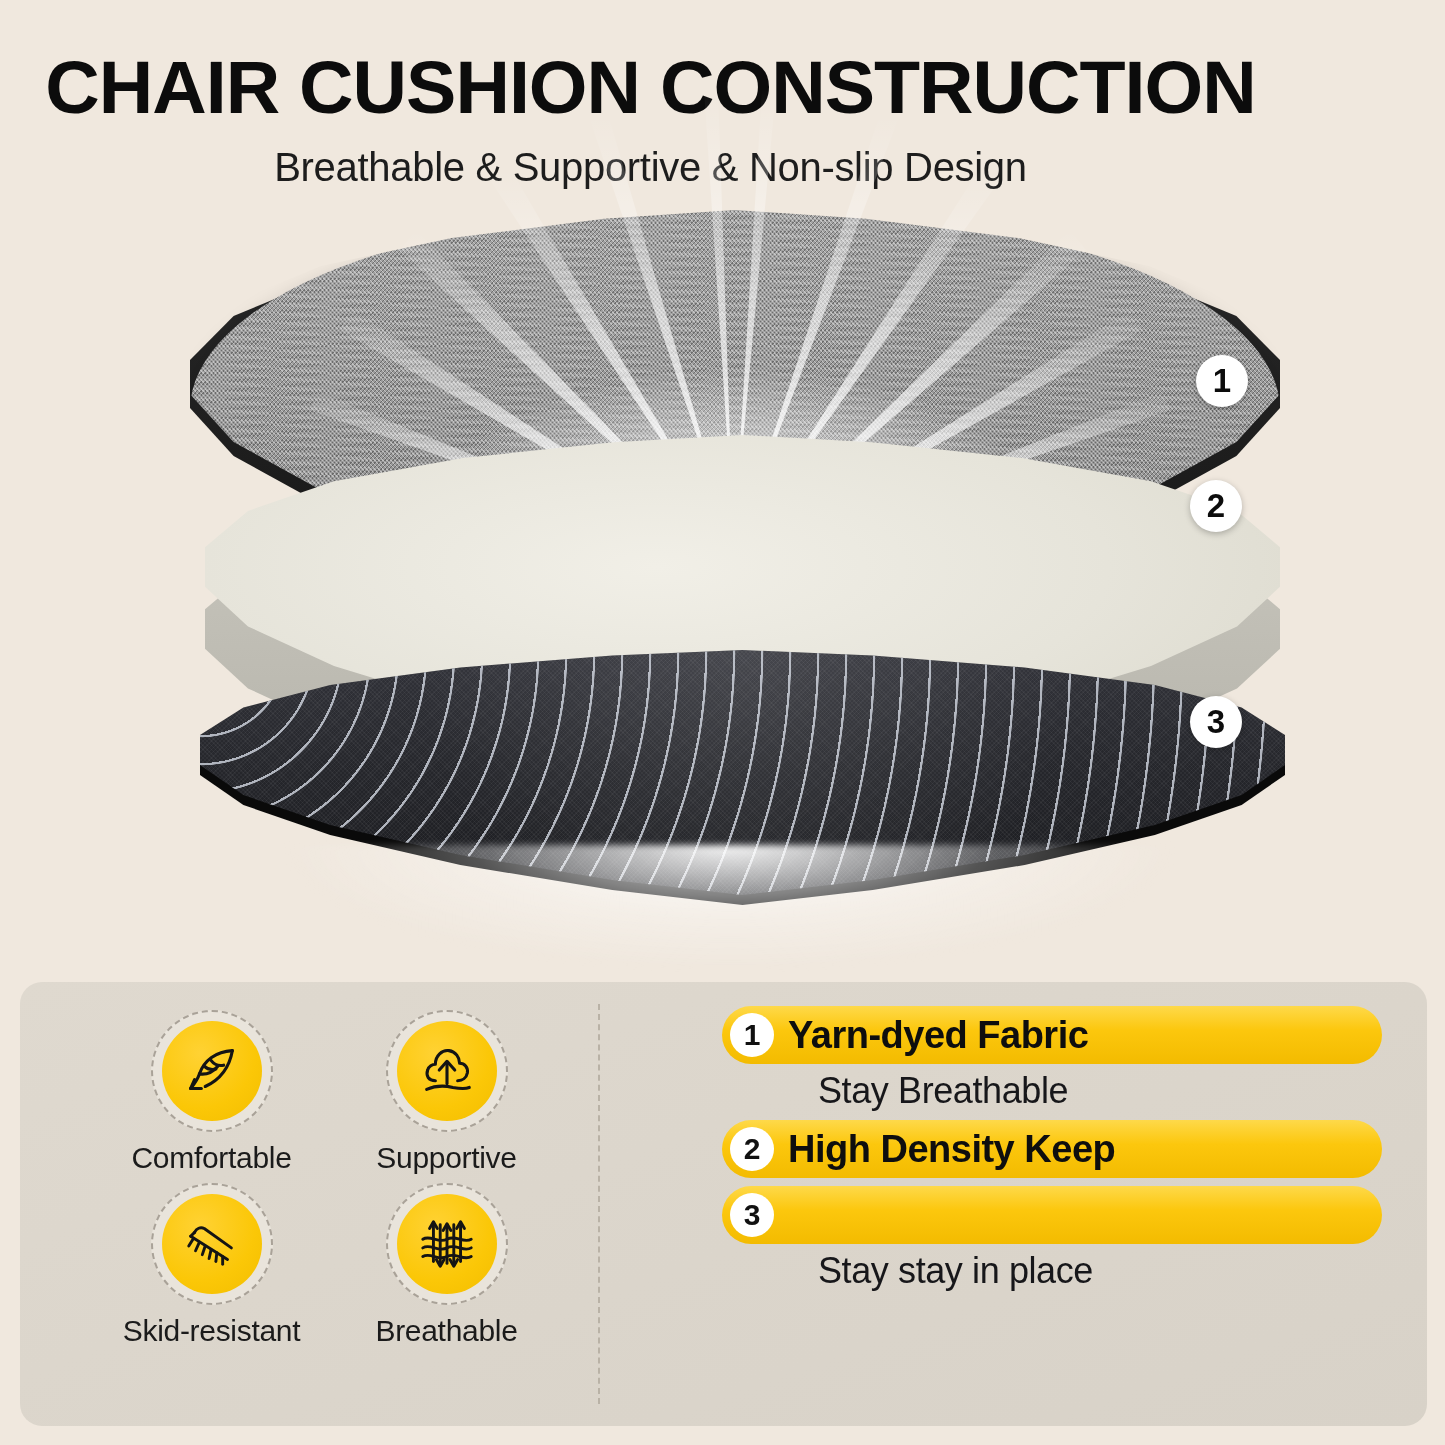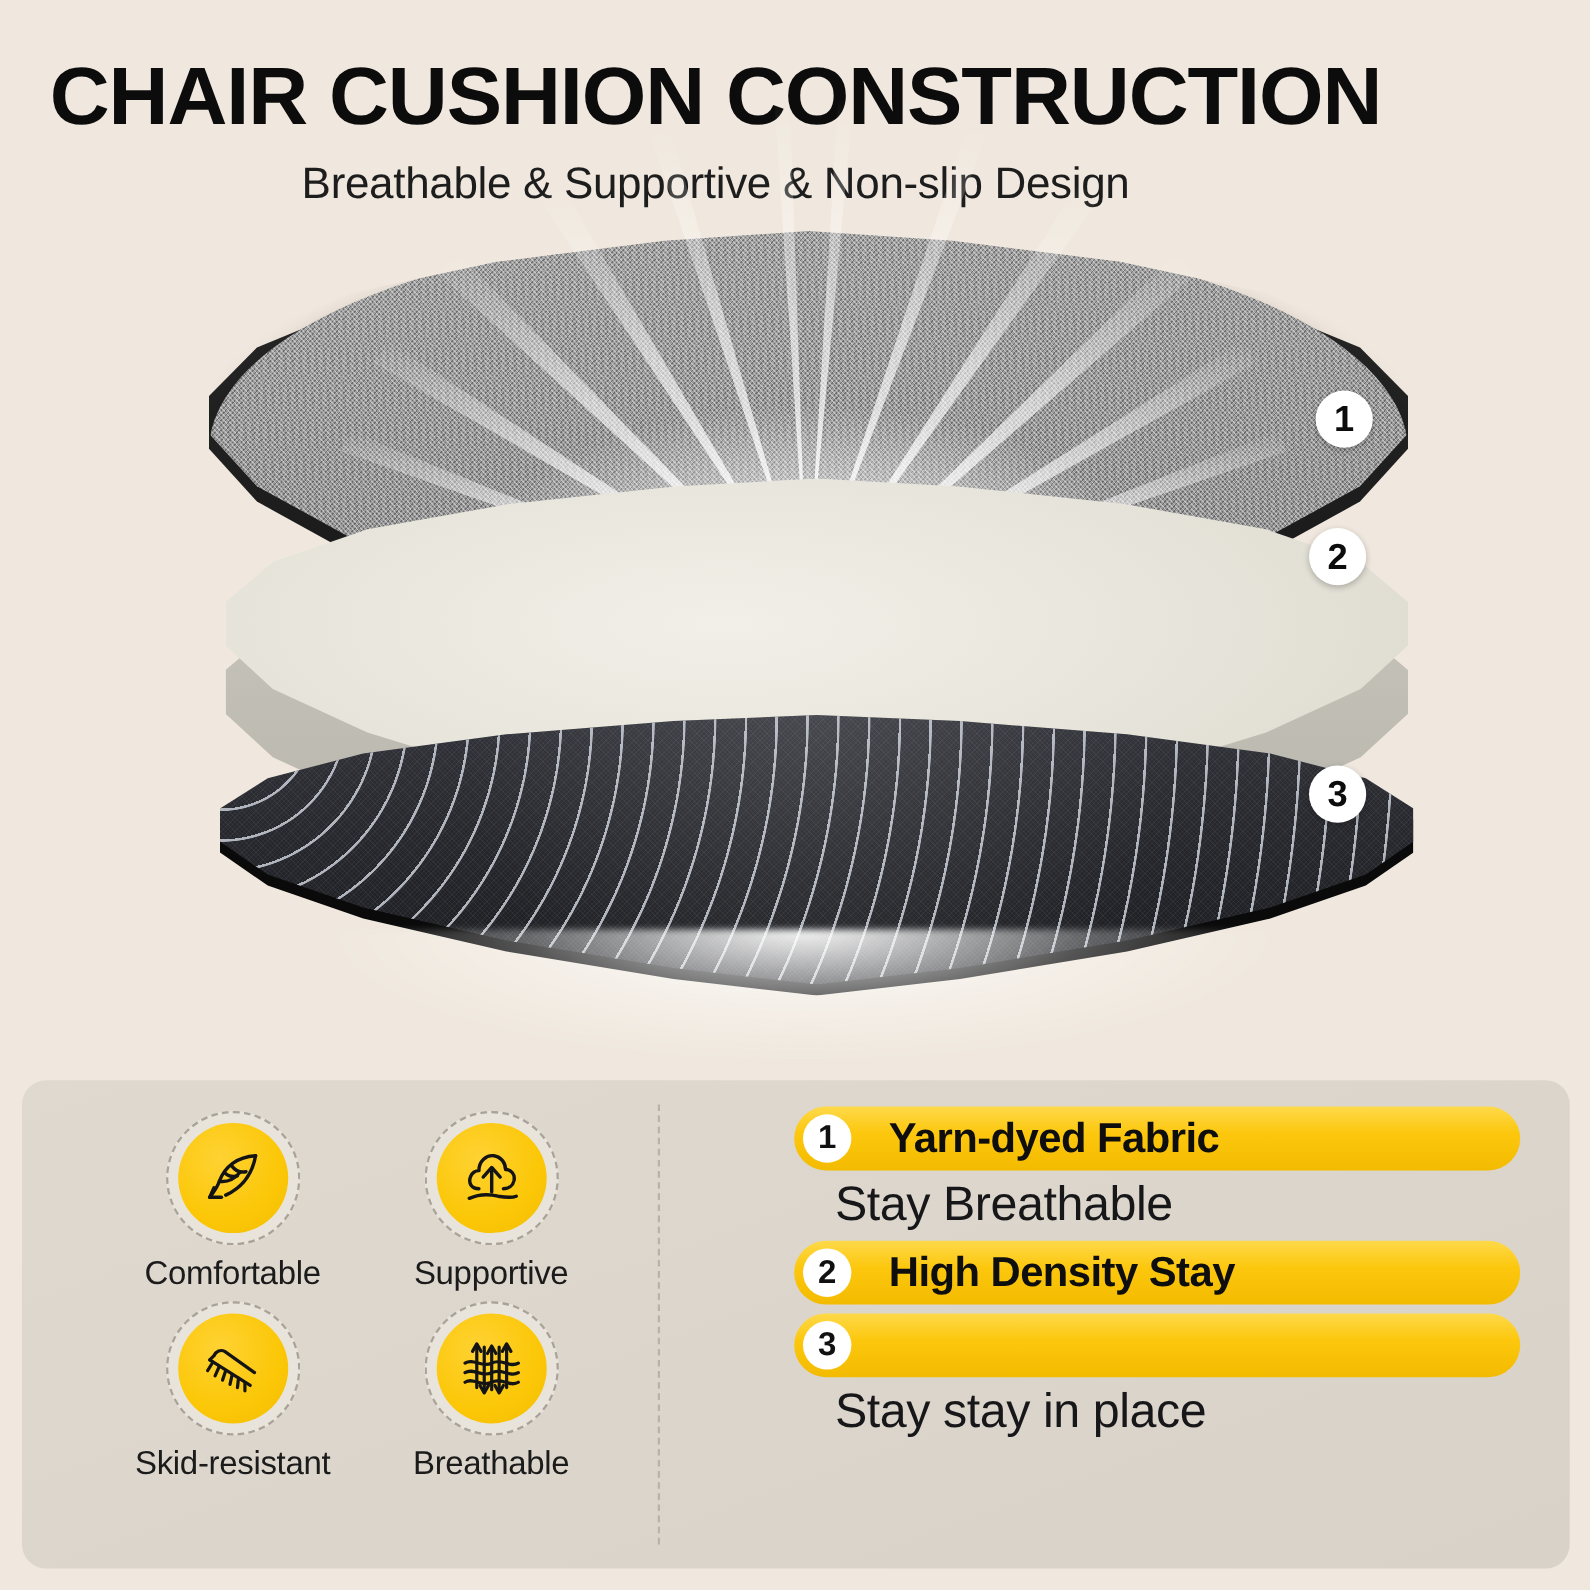--- a/index.html
+++ b/index.html
@@ -296,30 +296,30 @@
     border-radius: 50%;
     background: #ffffff;
     color: #111;
     font-size: 30px;
     font-weight: 700;
     display: flex;
     align-items: center;
     justify-content: center;
   }
   .pill-title {
-    margin-left: 34px;
+    margin-left: 14px;
     font-size: 38px;
     font-weight: 700;
     color: #0e0e0e;
     letter-spacing: -0.5px;
     white-space: nowrap;
   }
   .feature-desc {
-    margin: 6px 0 0 37px;
-    font-size: 44px;
+    margin: 6px 0 0 96px;
+    font-size: 36px;
     color: #17171a;
     font-weight: 400;
     letter-spacing: -0.4px;
     white-space: nowrap;
   }
 </style>
 </head>
 <body>
 
 <div class="header">
@@ -472,21 +472,21 @@
         <div class="pill">
           <div class="pill-badge">1</div>
           <div class="pill-title">Yarn-dyed Fabric</div>
         </div>
         <div class="feature-desc">Stay Breathable</div>
       </div>
 
       <div class="feature-item">
         <div class="pill">
           <div class="pill-badge">2</div>
-          <div class="pill-title">High Density Stay</div>
+          <div class="pill-title">High Density Keep</div>
         </div>
       </div>
 
       <div class="feature-item">
         <div class="pill">
           <div class="pill-badge">3</div>
         </div>
         <div class="feature-desc">Stay stay in place</div>
       </div>
 

